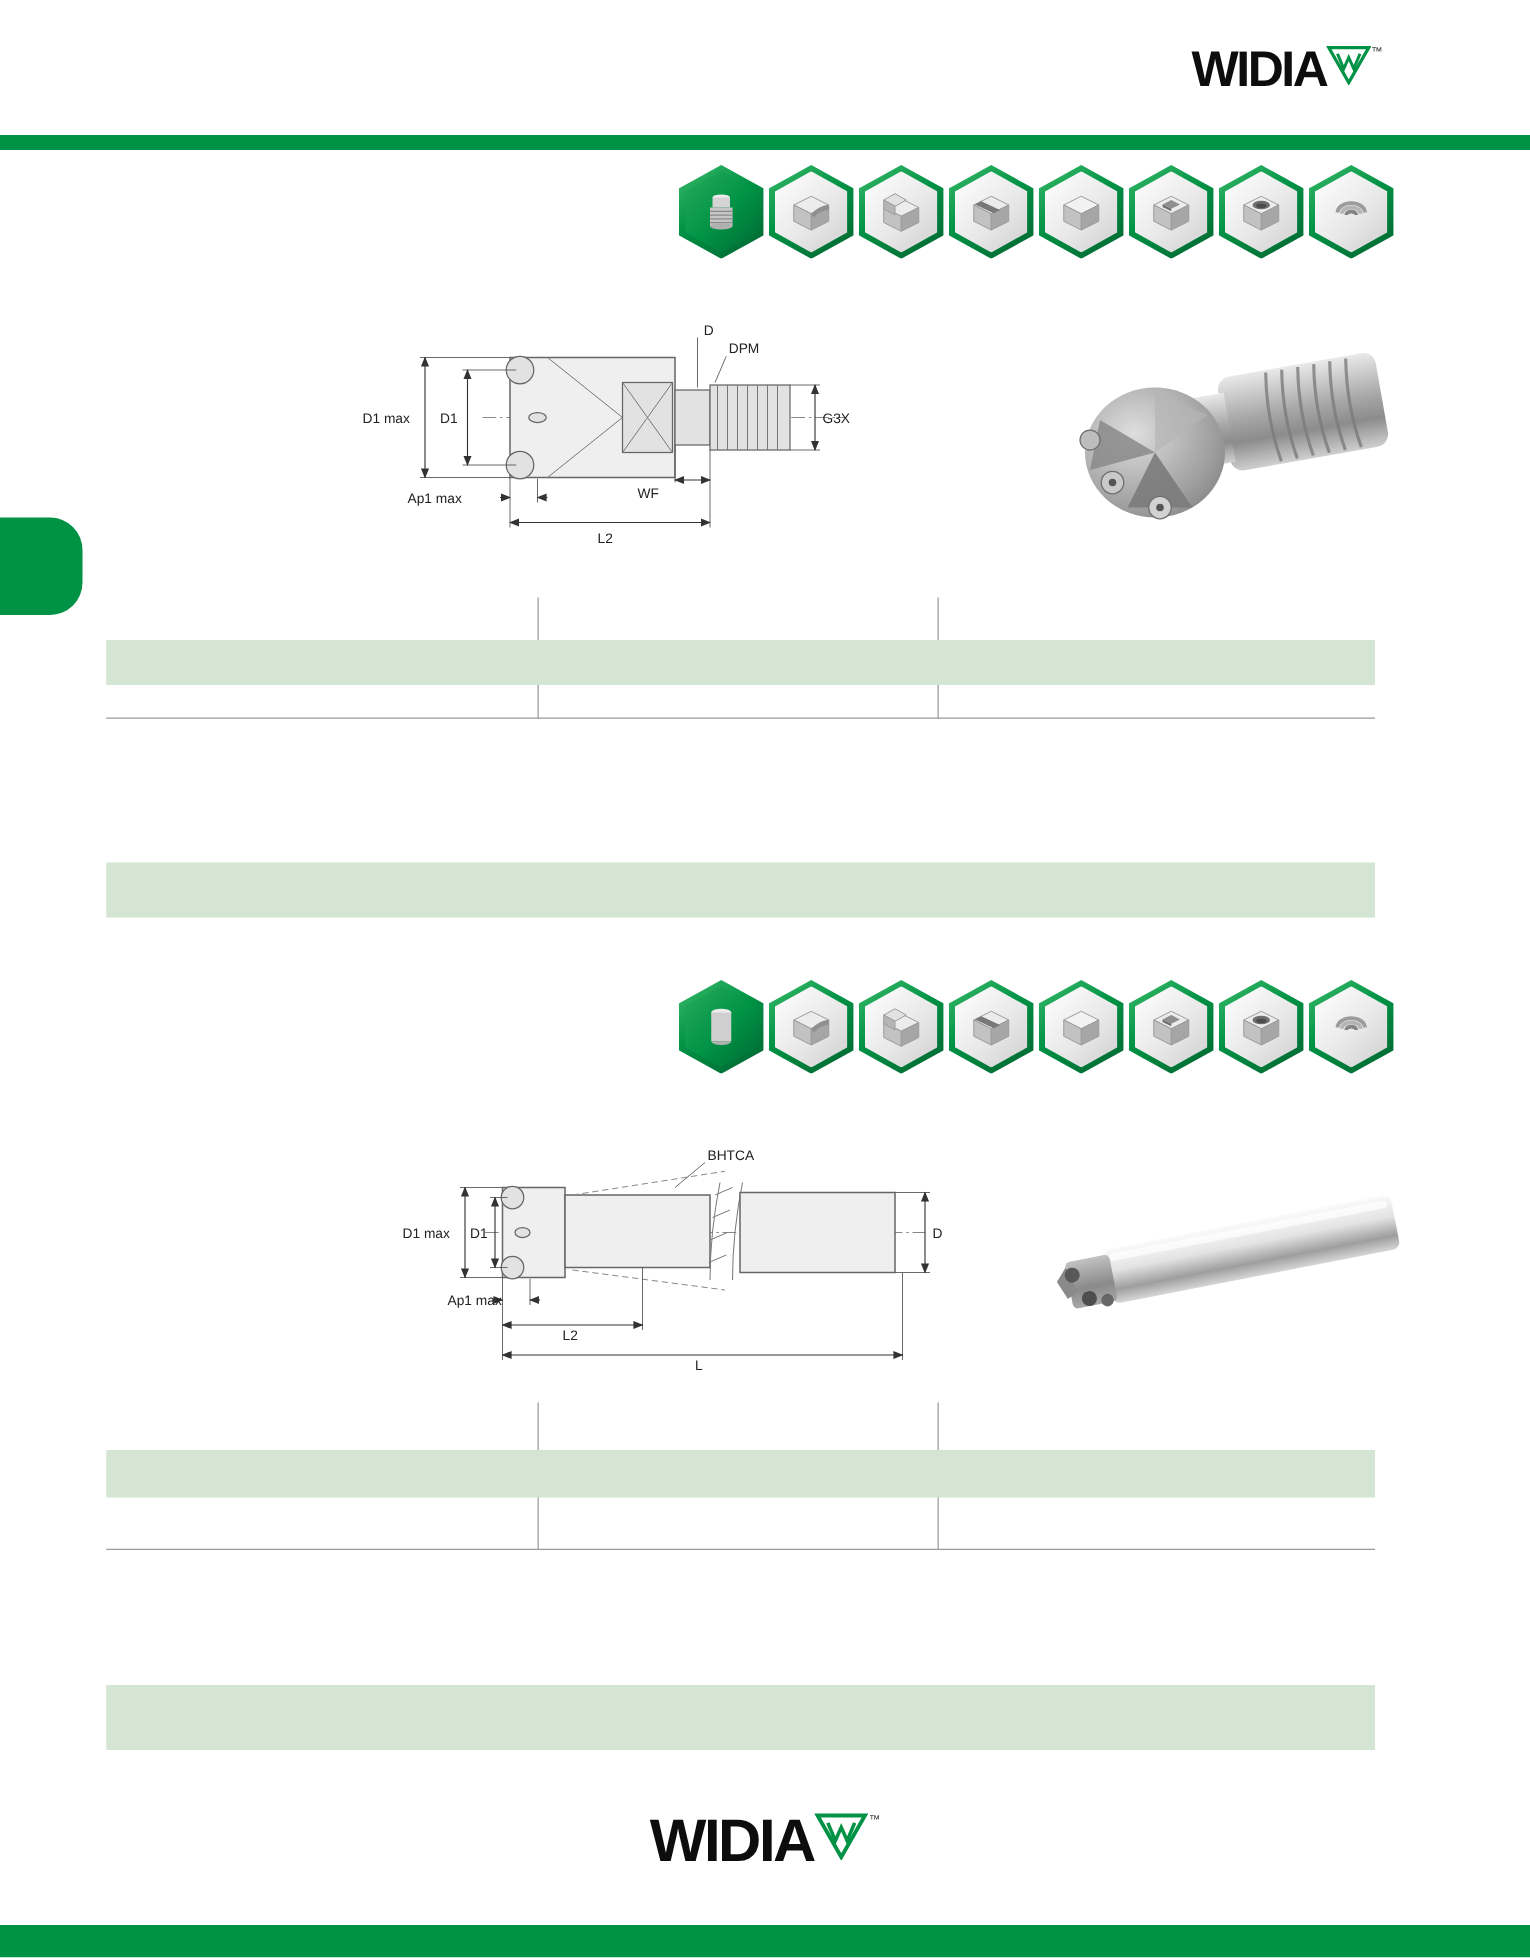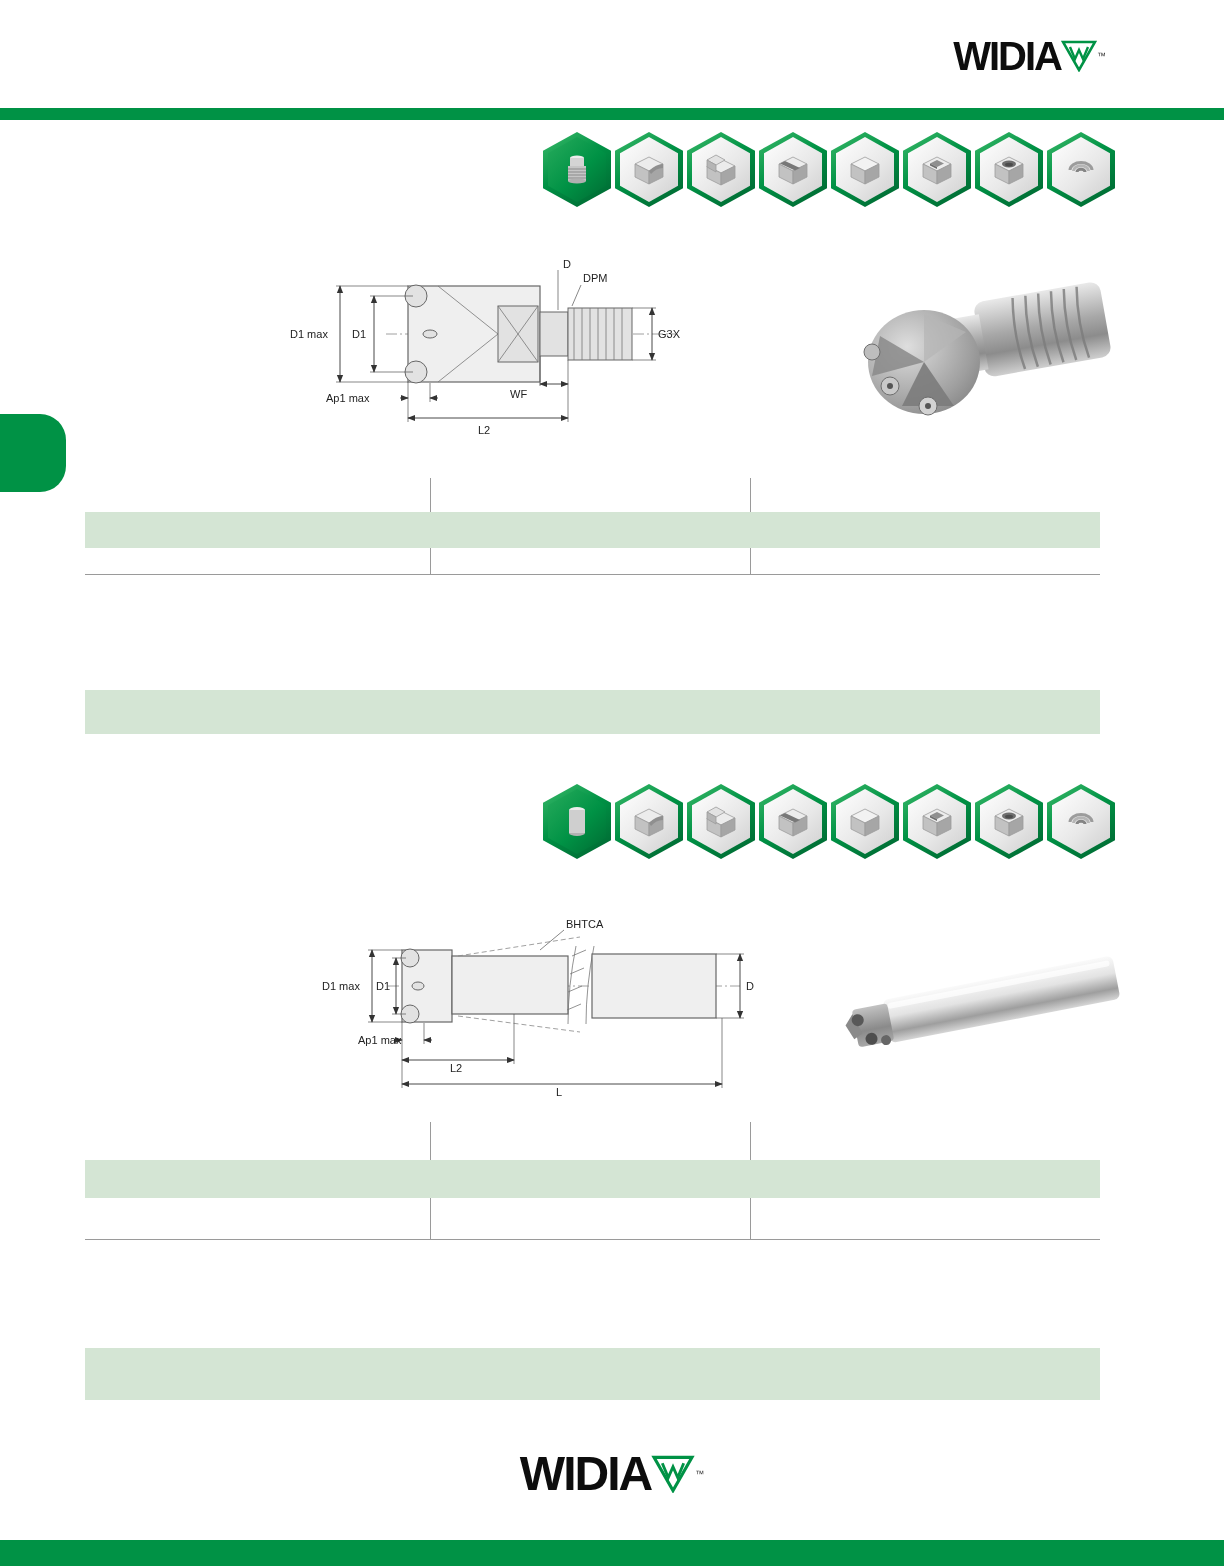--- a/index.html
+++ b/index.html
@@ -8,21 +8,21 @@
     position:relative; background:#ffffff; overflow:hidden;
     font-family:"Liberation Sans", sans-serif; color:#111;
   }
   .abs { position:absolute; }
 
   
   .green-bar { background:#009245; }
   .green-band { background:#d4e5d4; }
 
   
-  .logo { display:flex; align-items:center; }
+  .logo { display:flex; align-items:flex-start; }
   .logo-text { font-weight:bold; letter-spacing:-2px; color:#0d0d0d; line-height:1; }
   .header-logo .logo-text { font-size:40px; }
   .footer-logo .logo-text { font-size:48px; }
   .logo-tm { font-size:9px; margin-top:0; color:#333; }
 
   
   .hex-row { display:flex; gap:4px; }
   .hex { position:relative; width:68px; height:75px; }
   .hex-border { position:absolute; inset:0;
     clip-path:polygon(50% 0,100% 25%,100% 75%,50% 100%,0 75%,0 25%);

